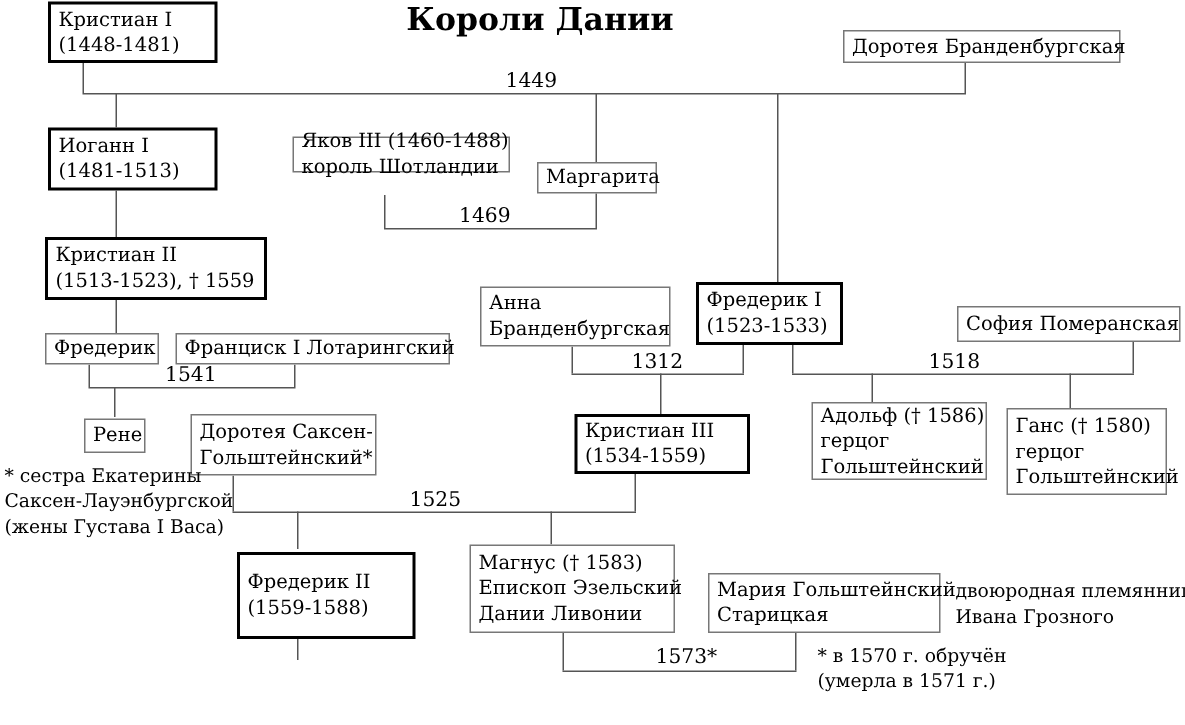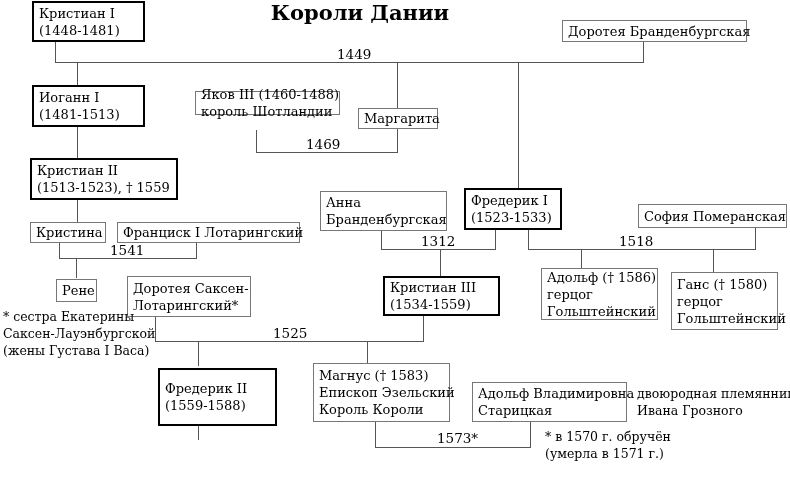--- a/index.html
+++ b/index.html
@@ -110,34 +110,34 @@
   <div class="node bold" style="left:464px;top:188px;width:98px;height:42px">
     <div>Фредерик I</div>
     <div>(1523-1533)</div>
   </div>
 
   <div class="node" style="left:638px;top:204px;width:149px;height:24px">
     <div>София Померанская</div>
   </div>
 
   <div class="node" style="left:30px;top:222px;width:76px;height:21px">
-    <div>Кристина</div>
+    <div>Фредерик</div>
   </div>
 
   <div class="node" style="left:117px;top:222px;width:183px;height:21px">
     <div>Франциск I Лотарингский</div>
   </div>
 
   <div class="node" style="left:56px;top:279px;width:41px;height:23px">
     <div>Рене</div>
   </div>
 
   <div class="node" style="left:127px;top:276px;width:124px;height:41px">
     <div>Доротея Саксен-</div>
-    <div>Лотарингский*</div>
+    <div>Гольштейнский*</div>
   </div>
 
   <div class="node bold" style="left:383px;top:276px;width:117px;height:40px">
     <div>Кристиан III</div>
     <div>(1534-1559)</div>
   </div>
 
   <div class="node" style="left:541px;top:268px;width:117px;height:52px">
     <div>Адольф († 1586)</div>
     <div>герцог</div>
@@ -151,25 +151,25 @@
   </div>
 
   <div class="node bold" style="left:158px;top:368px;width:119px;height:58px">
     <div>Фредерик II</div>
     <div>(1559-1588)</div>
   </div>
 
   <div class="node" style="left:313px;top:363px;width:137px;height:59px">
     <div>Магнус († 1583)</div>
     <div>Епископ Эзельский</div>
-    <div>Король Короли</div>
+    <div>Дании Ливонии</div>
   </div>
 
   <div class="node" style="left:472px;top:382px;width:155px;height:40px">
-    <div>Адольф Владимировна</div>
+    <div>Мария Гольштейнский</div>
     <div>Старицкая</div>
   </div>
 
 
   <div class="year" style="left:337px;top:47px">1449</div>
   <div class="year" style="left:306px;top:137px">1469</div>
   <div class="year" style="left:421px;top:234px">1312</div>
   <div class="year" style="left:619px;top:234px">1518</div>
   <div class="year" style="left:110px;top:243px">1541</div>
   <div class="year" style="left:273px;top:326px">1525</div>

